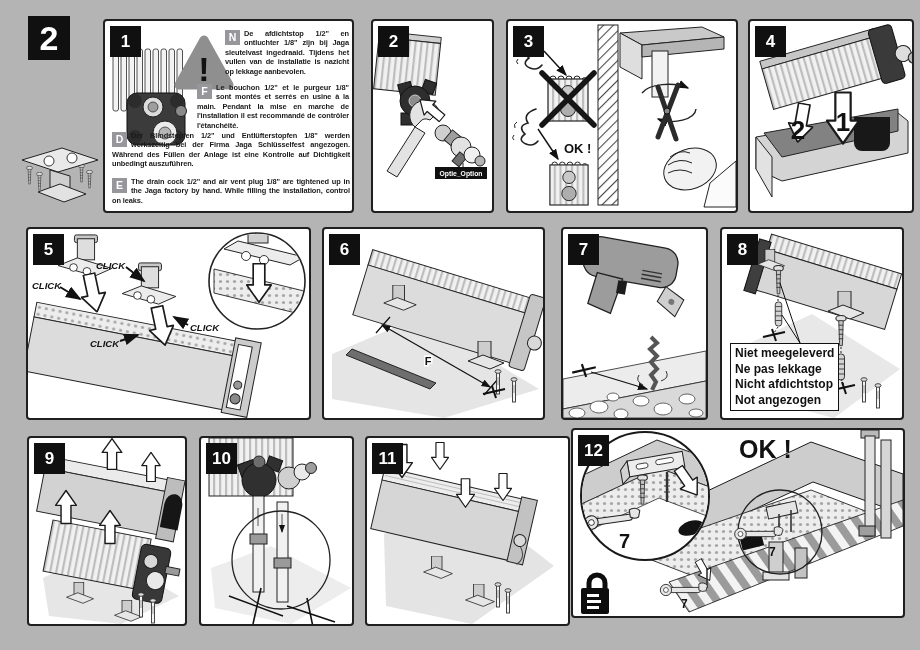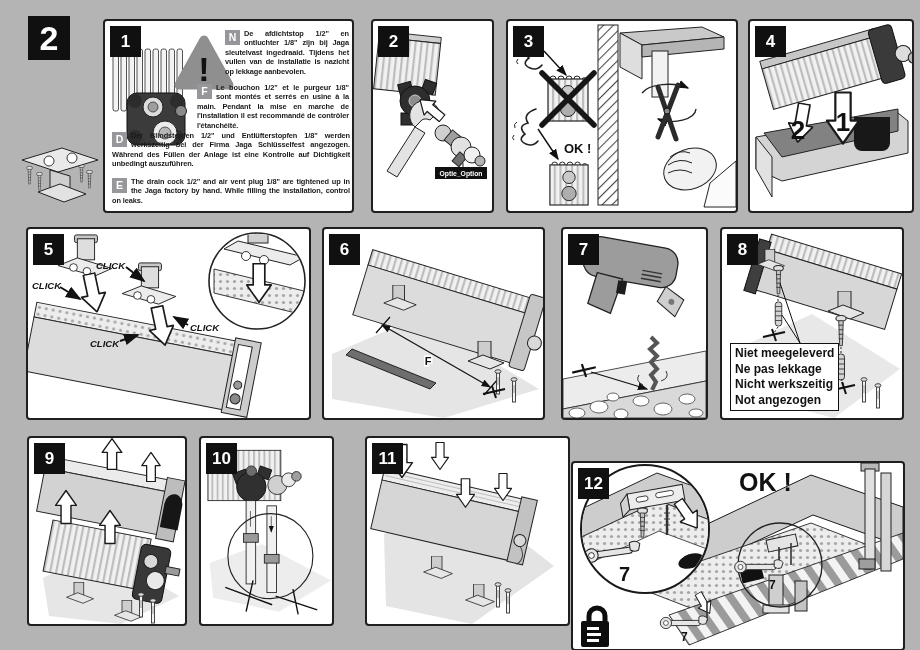--- a/index.html
+++ b/index.html
@@ -375,21 +375,21 @@
       <line x1="119" y1="150" x2="122" y2="156" stroke="#222" stroke-dasharray="2,2"></line>
       <use href="#cross" x="110" y="152" width="24" height="14"></use>
       <use href="#pin" x="138" y="148" width="8" height="26"></use>
       <use href="#pin" x="152" y="154" width="8" height="26"></use>
       <line x1="78" y1="114" x2="58" y2="54" stroke="#111" stroke-width="1"></line>
       <line x1="78" y1="114" x2="60" y2="86" stroke="#111" stroke-width="1"></line>
     </svg>
     <div class="notbox" style="left:8px;top:114px;">
       <div>Niet meegeleverd</div>
       <div>Ne pas lekkage</div>
-      <div>Nicht werkszeitig</div>
+      <div>Nicht afdichtstop</div>
       <div>Not angezogen</div>
     </div>
   </section>
 
   <section class="panel" style="left:27px;top:436px;width:160px;height:190px;">
     <div class="panel-num">9</div>
     <svg class="svg-fill" viewBox="0 0 156 186">
       <polygon points="14,140 70,112 150,158 92,186 20,178" fill="#e6e6e6"></polygon>
       <g transform="translate(16,30) rotate(11)">
         <rect x="0" y="-12" width="130" height="12" fill="#ebebeb" stroke="#222"></rect>
@@ -408,21 +408,21 @@
       <use href="#arrow-up" x="112" y="14" width="20" height="30"></use>
       <use href="#arrow-up" x="26" y="40" width="22" height="58"></use>
       <use href="#arrow-up" x="70" y="58" width="22" height="62"></use>
       <use href="#foot" x="36" y="144" width="30" height="23"></use>
       <use href="#foot" x="84" y="162" width="30" height="23"></use>
       <use href="#pin" x="108" y="154" width="8" height="26"></use>
       <use href="#pin" x="120" y="160" width="8" height="26"></use>
     </svg>
   </section>
 
-  <section class="panel" style="left:199px;top:436px;width:135px;height:190px;">
+  <section class="panel" style="left:199px;top:436px;width:155px;height:190px;">
     <div class="panel-num">10</div>
     <svg class="svg-fill" viewBox="0 0 151 186">
       <polygon points="10,130 70,108 150,150 90,186 14,170" fill="#ededed"></polygon>
       <rect x="8" y="0" width="84" height="58" fill="url(#finsV)" stroke="#222"></rect>
       <g fill="#303030" stroke="#111">
         <rect x="38" y="24" width="16" height="13" transform="rotate(-20 46 30)"></rect>
         <rect x="66" y="20" width="14" height="12" transform="rotate(20 73 26)"></rect>
         <circle cx="58" cy="42" r="17"></circle>
       </g>
       <circle cx="58" cy="24" r="6" fill="#6d6d6d" stroke="#222"></circle>
@@ -459,21 +459,21 @@
       <use href="#arrow-down" x="55" y="0" width="18" height="36"></use>
       <use href="#arrow-down" x="80" y="26" width="19" height="58"></use>
       <use href="#arrow-down" x="118" y="24" width="18" height="50"></use>
       <use href="#foot" x="46" y="118" width="32" height="24"></use>
       <use href="#foot" x="88" y="146" width="32" height="24"></use>
       <use href="#pin" x="118" y="144" width="8" height="26"></use>
       <use href="#pin" x="128" y="150" width="8" height="26"></use>
     </svg>
   </section>
 
-  <section class="panel" style="left:571px;top:461px;width:334px;height:190px;">
+  <section class="panel" style="left:571px;top:428px;width:334px;height:190px;">
     <div class="panel-num">12</div>
     <svg class="svg-fill" viewBox="0 0 330 186">
       <polygon points="128,64 238,12 330,44 330,84 240,52 128,104" fill="#cdcdcd" stroke="#1a1a1a"></polygon>
       <polygon points="58,122 238,60 300,84 120,146" fill="url(#dots)" stroke="#222" stroke-width="0.9"></polygon>
       <polygon points="96,152 330,70 330,96 116,182" fill="url(#hazard)" stroke="#222" stroke-width="0.9"></polygon>
       <g stroke="#222">
         <rect x="288" y="0" width="18" height="8" fill="#b9b9b9"></rect>
         <rect x="292" y="6" width="10" height="100" fill="#e0e0e0"></rect>
         <rect x="308" y="10" width="10" height="98" fill="#d6d6d6"></rect>
         <rect x="286" y="96" width="16" height="10" fill="#9e9e9e"></rect>

